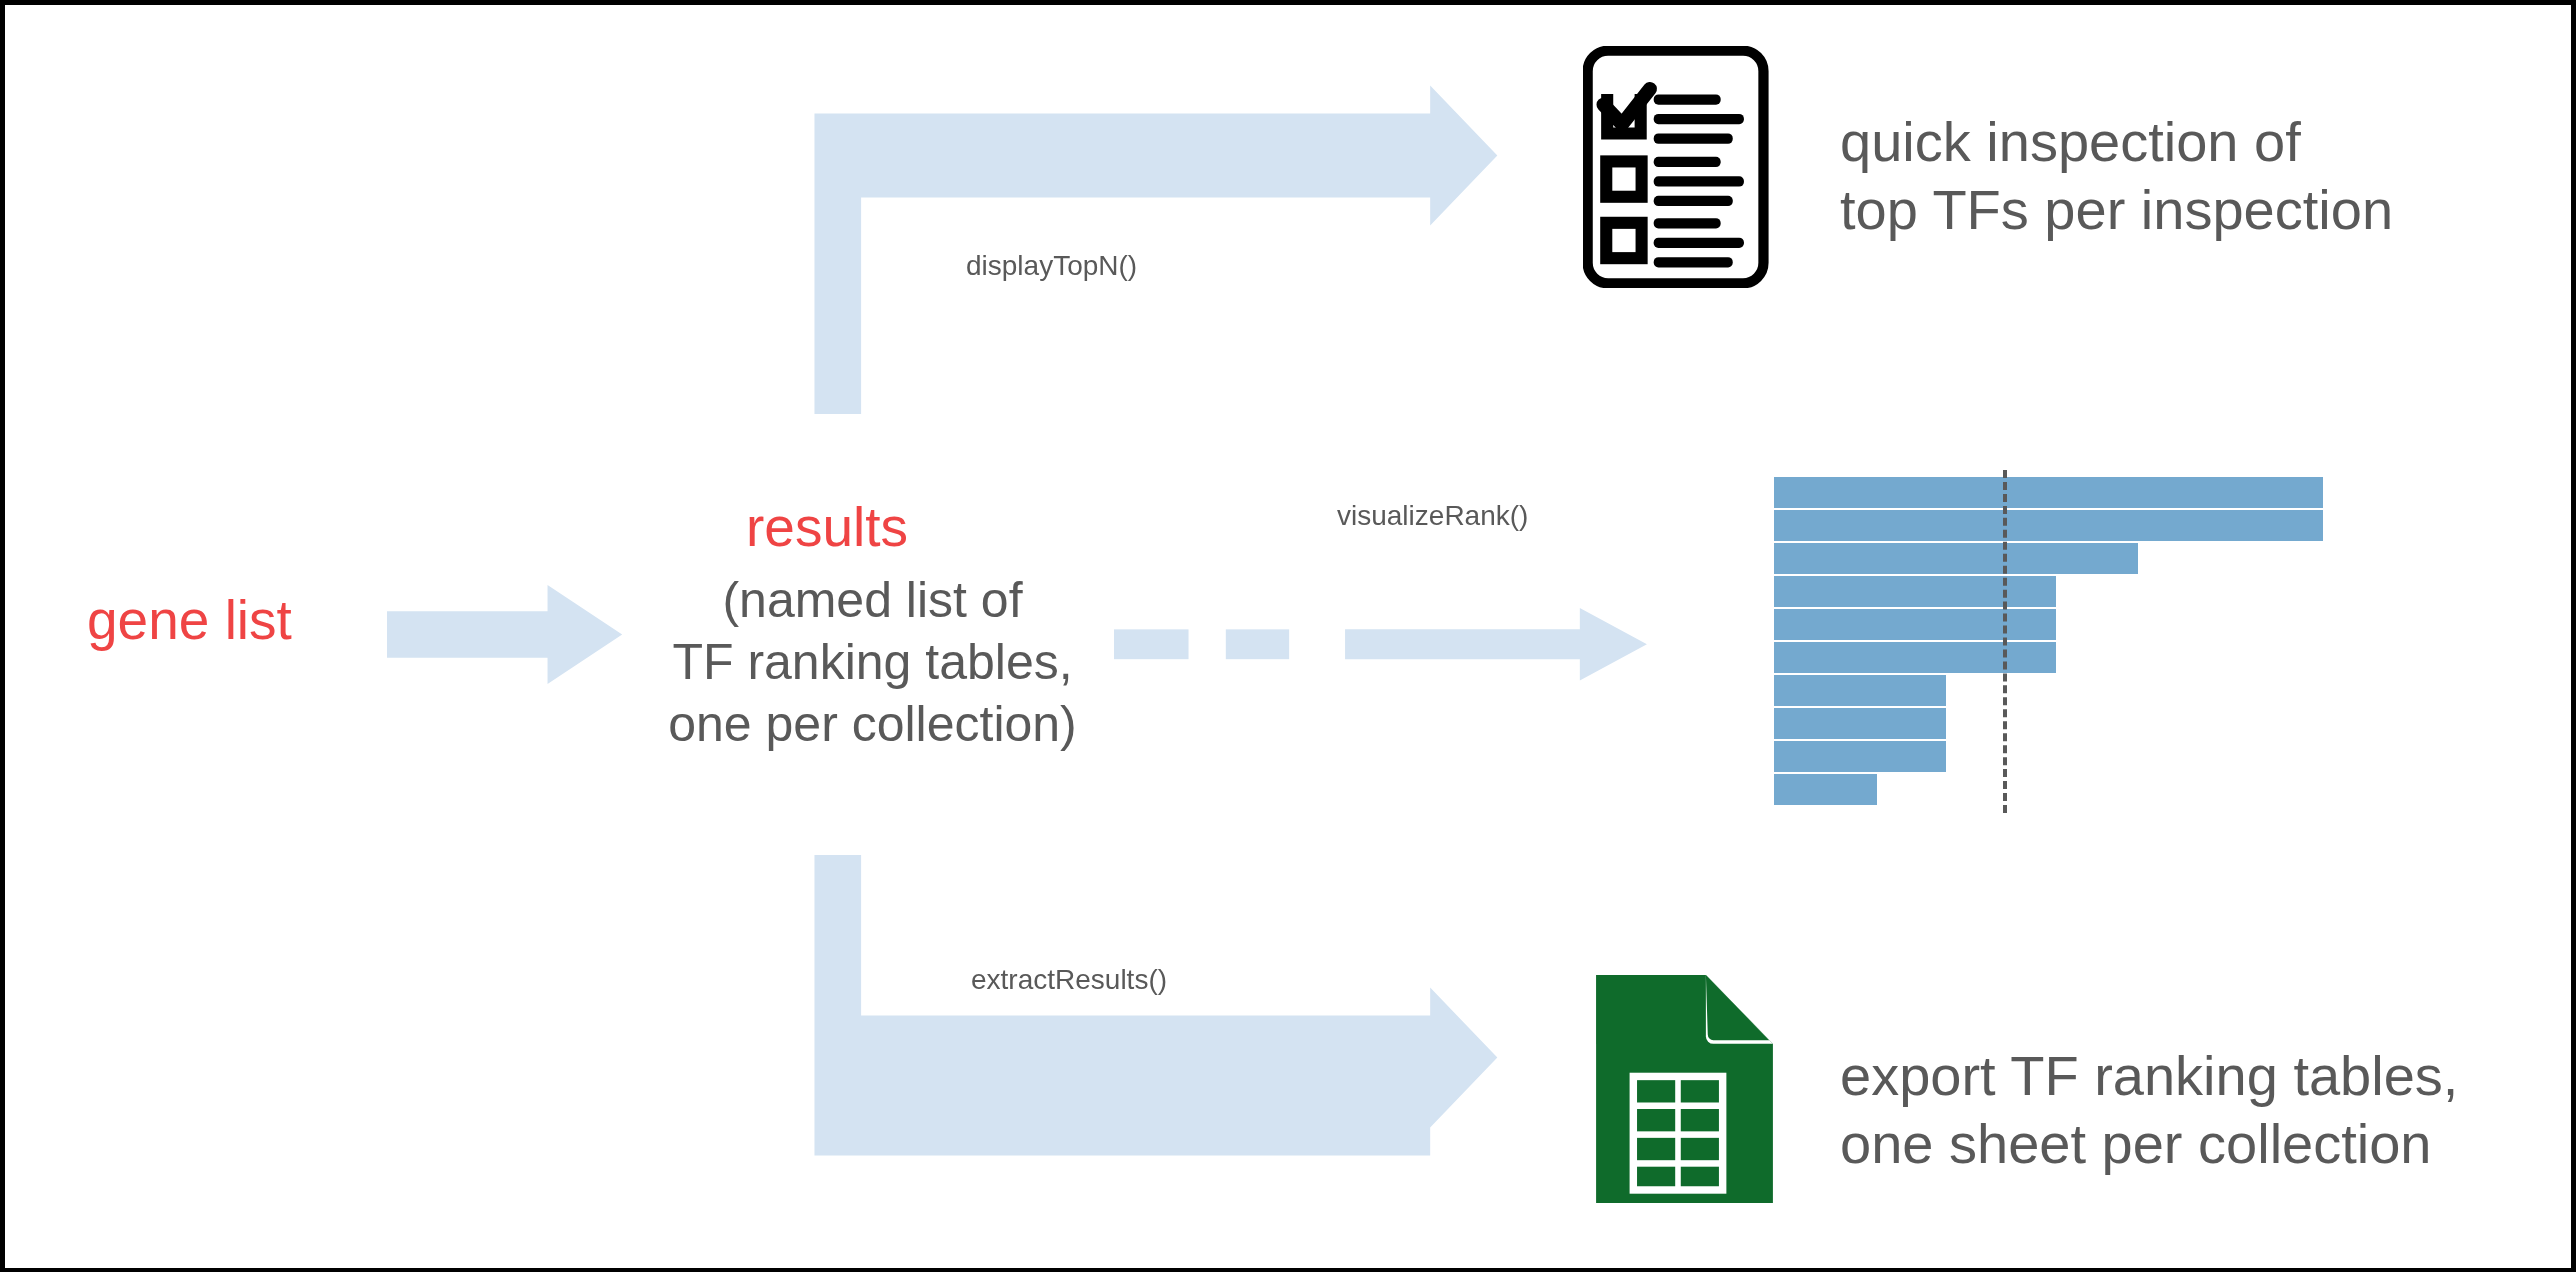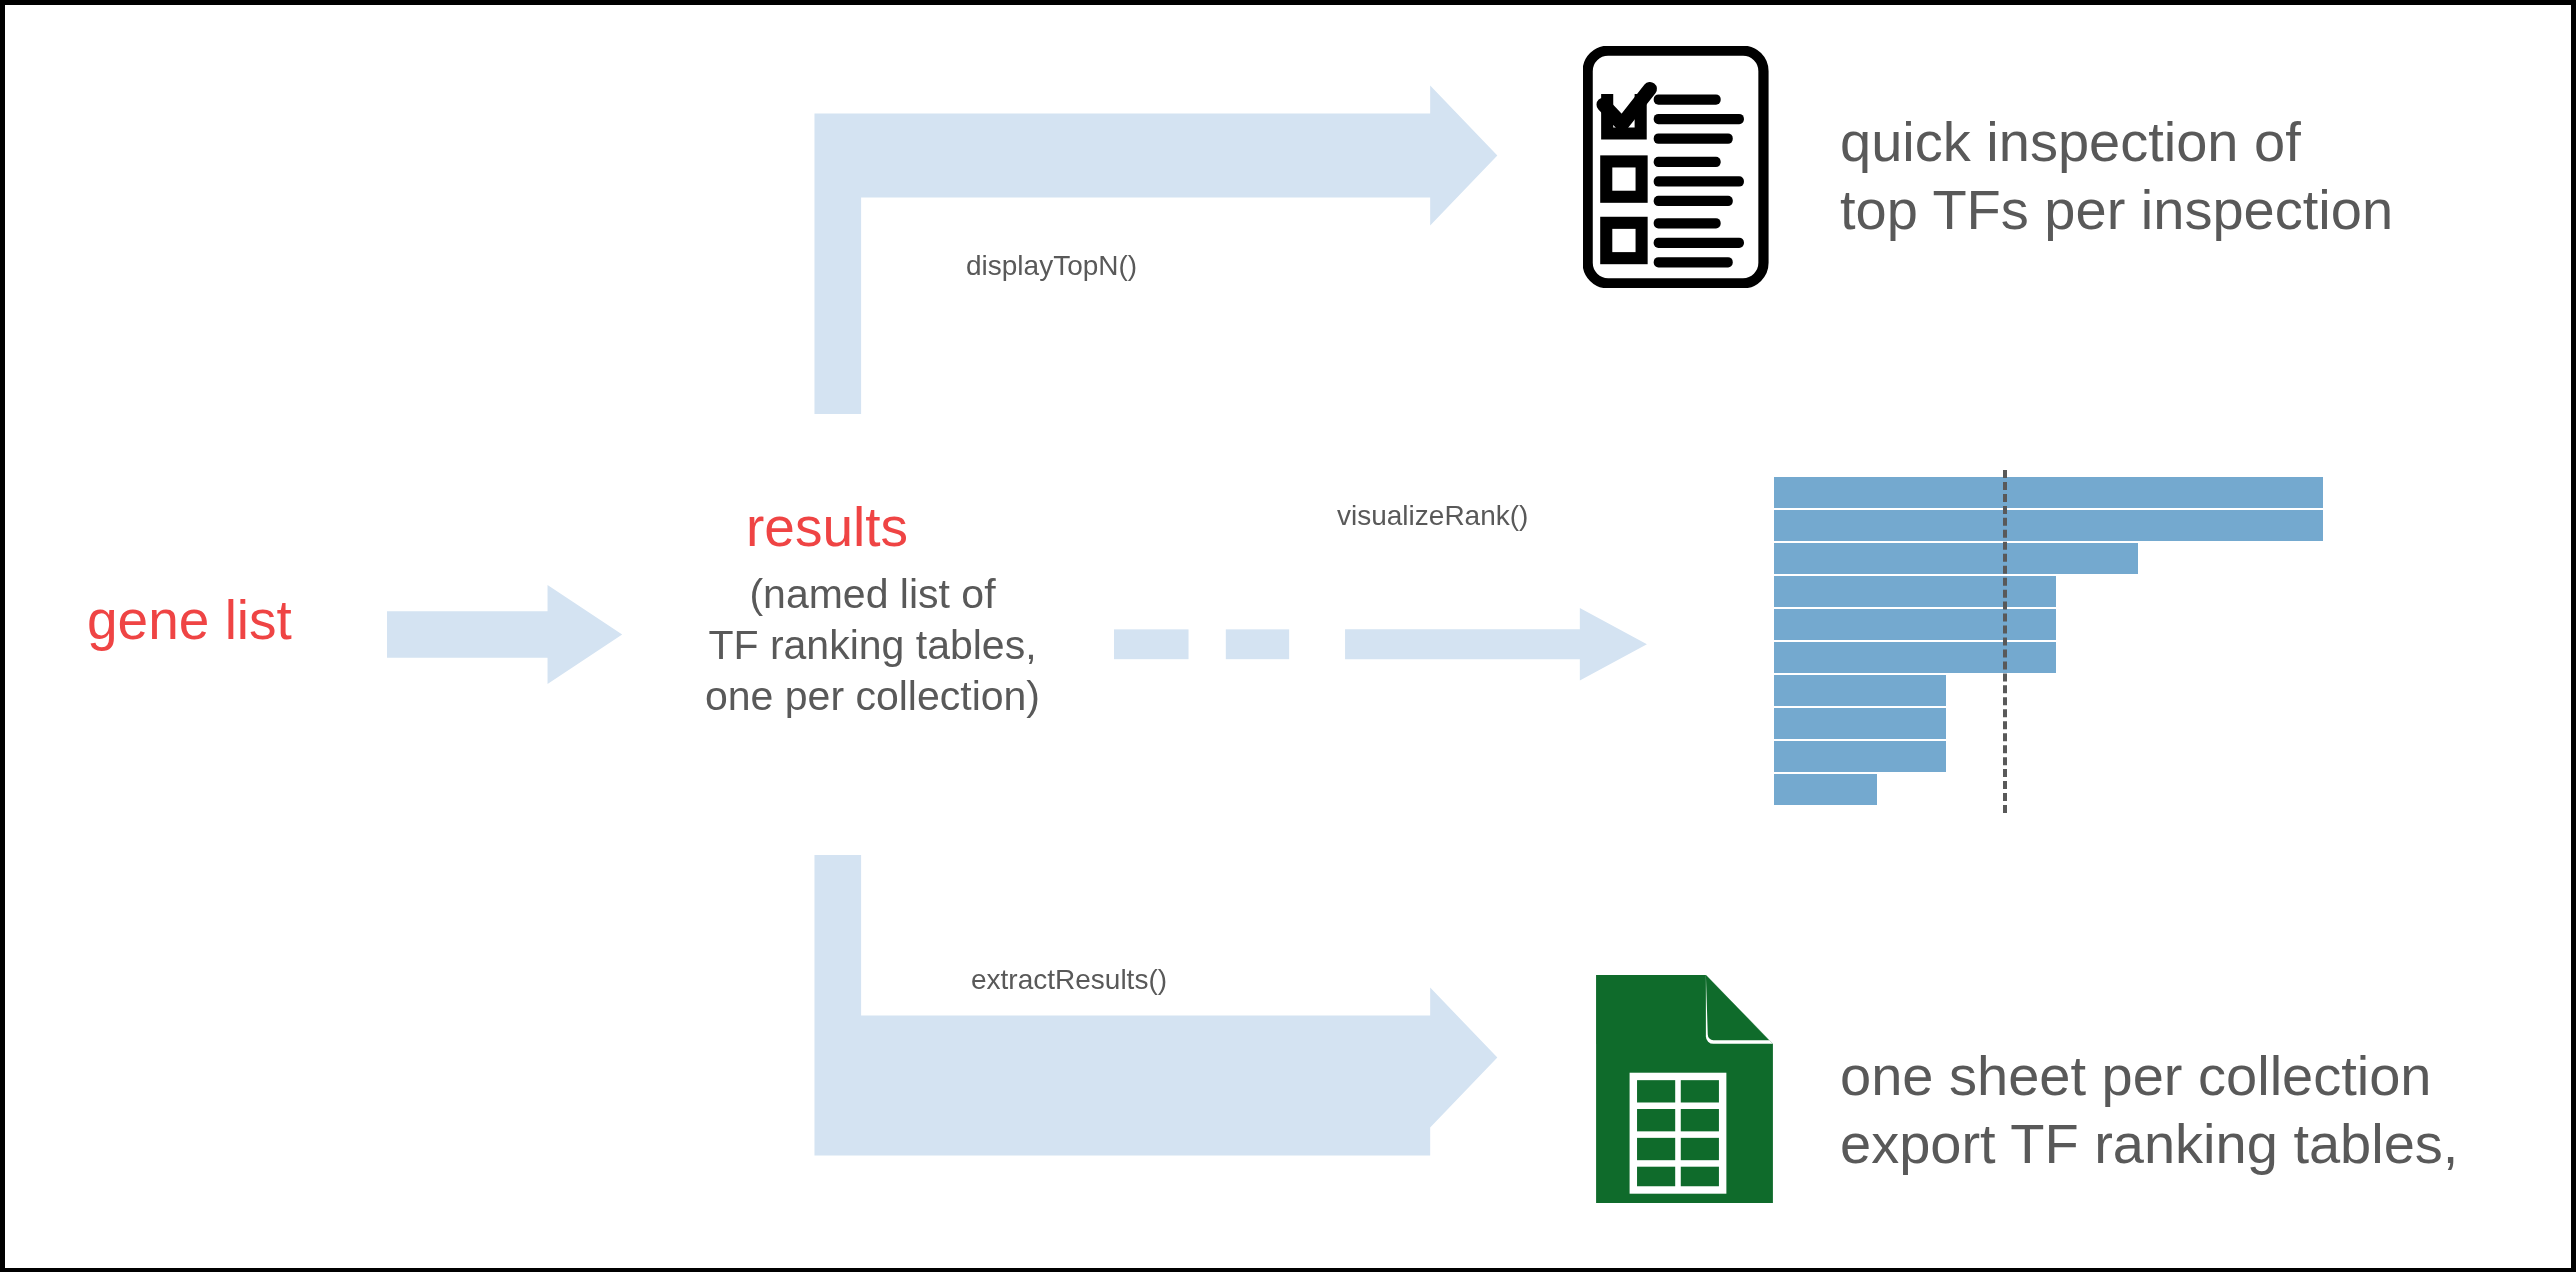--- a/index.html
+++ b/index.html
@@ -36,21 +36,21 @@
     white-space: nowrap;
     line-height: 1.1;
   }
   .caption {
     font-size: 56px;
     color: #595959;
     line-height: 1.22;
     white-space: nowrap;
   }
   .sub-label {
-    font-size: 41px;
+    font-size: 50px;
     color: #595959;
     line-height: 1.24;
     text-align: center;
     white-space: nowrap;
   }
 
   
   .arrow-svg { display: block; overflow: visible; }
 
   
@@ -222,18 +222,18 @@
       <rect x="44" y="144" width="41" height="24" fill="#0F6B2B"></rect>
       <rect x="91" y="144" width="41" height="24" fill="#0F6B2B"></rect>
       <rect x="44" y="175" width="41" height="24" fill="#0F6B2B"></rect>
       <rect x="91" y="175" width="41" height="24" fill="#0F6B2B"></rect>
       <rect x="44" y="206" width="41" height="21" fill="#0F6B2B"></rect>
       <rect x="91" y="206" width="41" height="21" fill="#0F6B2B"></rect>
     </svg>
   </div>
 
   <div class="abs caption" style="left:1835px; top:1037px;">
+    <div>export TF ranking tables,</div>
     <div>one sheet per collection</div>
-    <div>export TF ranking tables,</div>
   </div>
 
 </div>
 
 
 </body></html>

